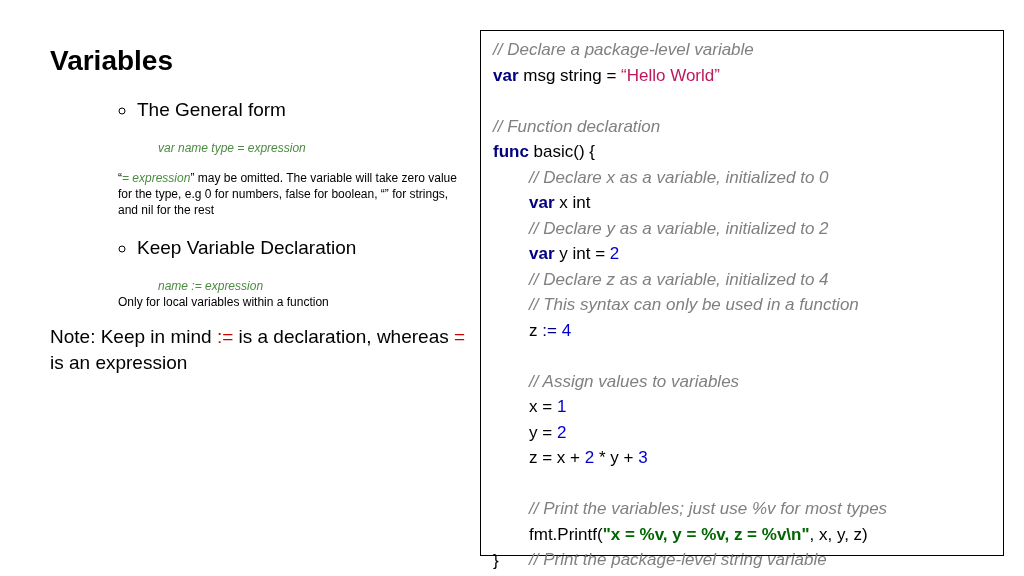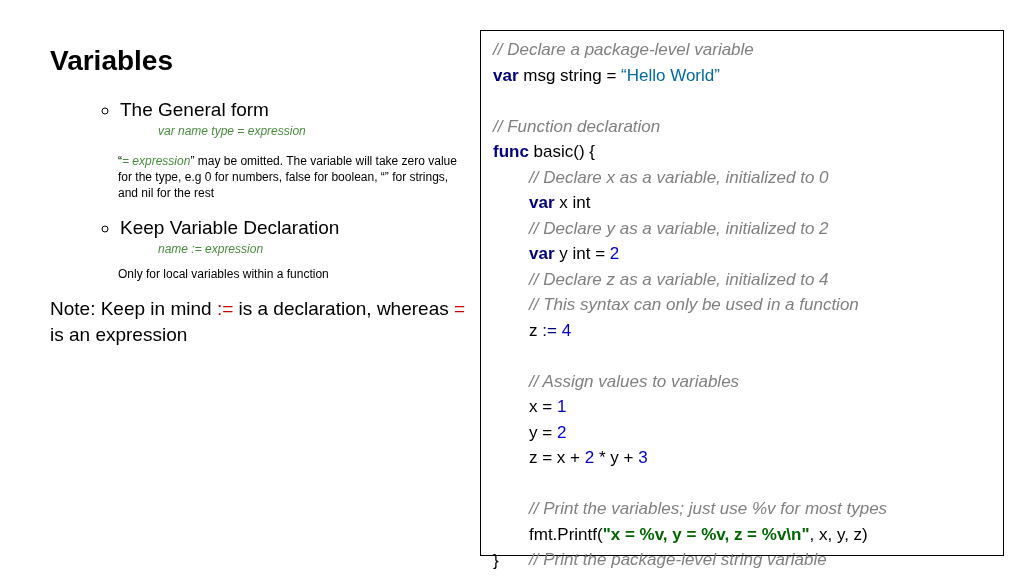--- a/index.html
+++ b/index.html
@@ -25,29 +25,29 @@
     font-size: 17px;
     line-height: 1.5;
     position: relative;
   }
   h1 {
     font-size: 28px;
     font-weight: bold;
     margin: 15px 0 20px 0;
   }
   .bul1 { list-style-type: disc; margin: 0; padding-left: 30px; font-size: 19px; line-height: 1.35; }
-  .bul2 { list-style-type: circle; margin: 0; padding-left: 40px; }
+  .bul2 { list-style-type: circle; margin: 17px; padding-left: 40px; }
   .bul1 > li { margin-bottom: 0; }
   .sub-content { padding-left: 76px; font-size: 12px; line-height: 1.35; margin-bottom: 14px; }
   .green-i { color: #4a8c3f; font-style: italic; }
   .note { font-size: 19px; line-height: 1.35; margin-top: 12px; }
   .red { color: #cc0000; }
   .code-comment { color: #808080; font-style: italic; }
   .kw { color: #000080; font-weight: bold; }
-  .str { color: #0369a1; }
+  .str { color: #be185d; }
   .num { color: #0000cc; }
   .op { color: #000080; }
   .fmt-str { color: #006600; font-weight: bold; }
   .indent { display: inline-block; width: 36px; }
   .closing { position: absolute; bottom: -18px; left: 12px; font-size: 17px; }
 </style>
 </head>
 <body>
 
 <div class="left">
@@ -71,21 +71,21 @@
   </div>
 
   <ul class="bul1" style="list-style:none; padding-left:30px; margin-top:8px;">
     <li>
       <ul class="bul2">
         <li>Keep Variable Declaration</li>
       </ul>
     </li>
   </ul>
 
-  <div class="sub-content" style="padding-left:108px; margin-bottom:9px;">
+  <div class="sub-content" style="padding-left:108px; margin-bottom:0;">
     <span class="green-i">name := expression</span>
   </div>
 
   <div class="sub-content" style="padding-left:68px;">Only for local variables within a function</div>
 
   <div class="note">
     <span>Note: Keep in mind </span><span class="red">:=</span><span> is a declaration, whereas </span><span class="red">=</span><span> is an expression</span>
   </div>
 </div>
 

